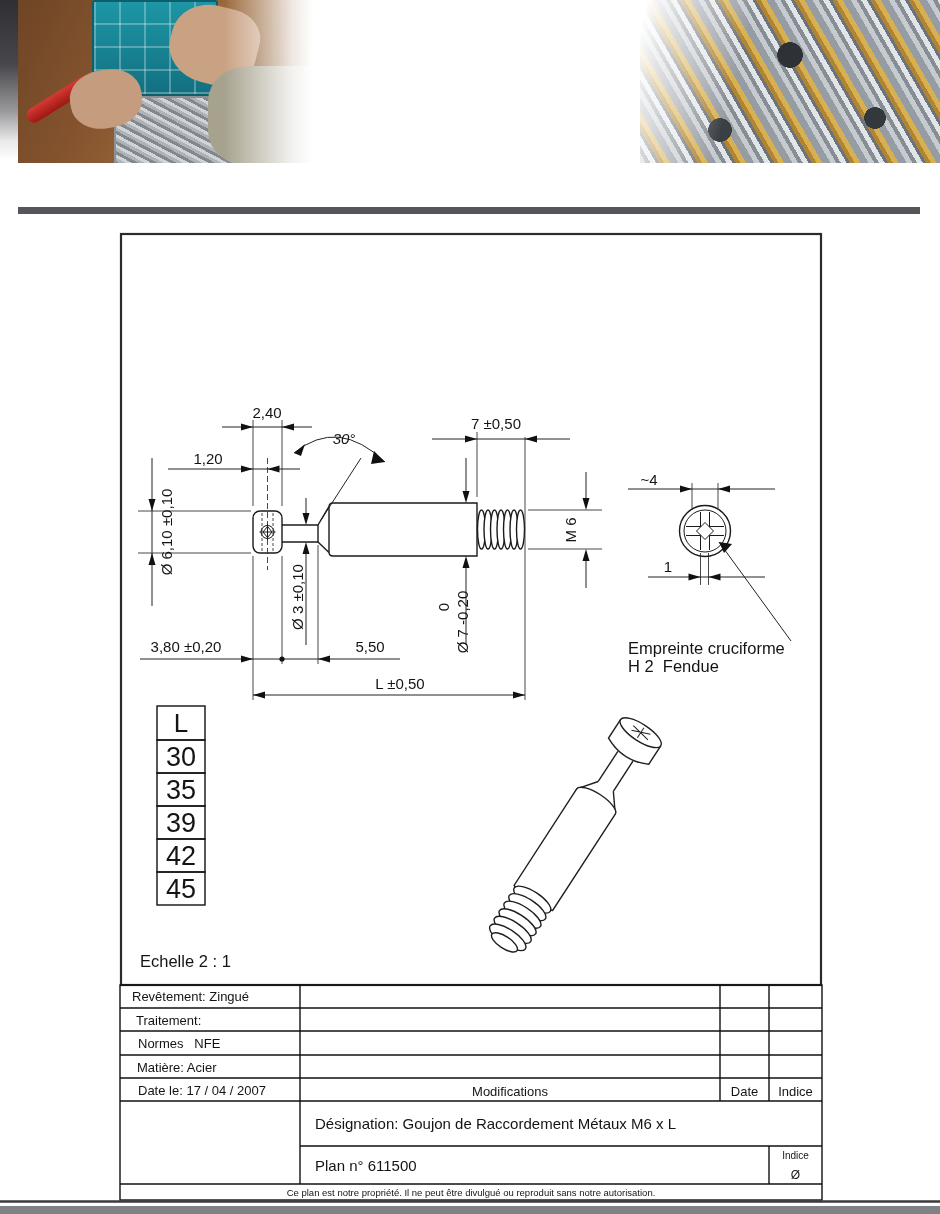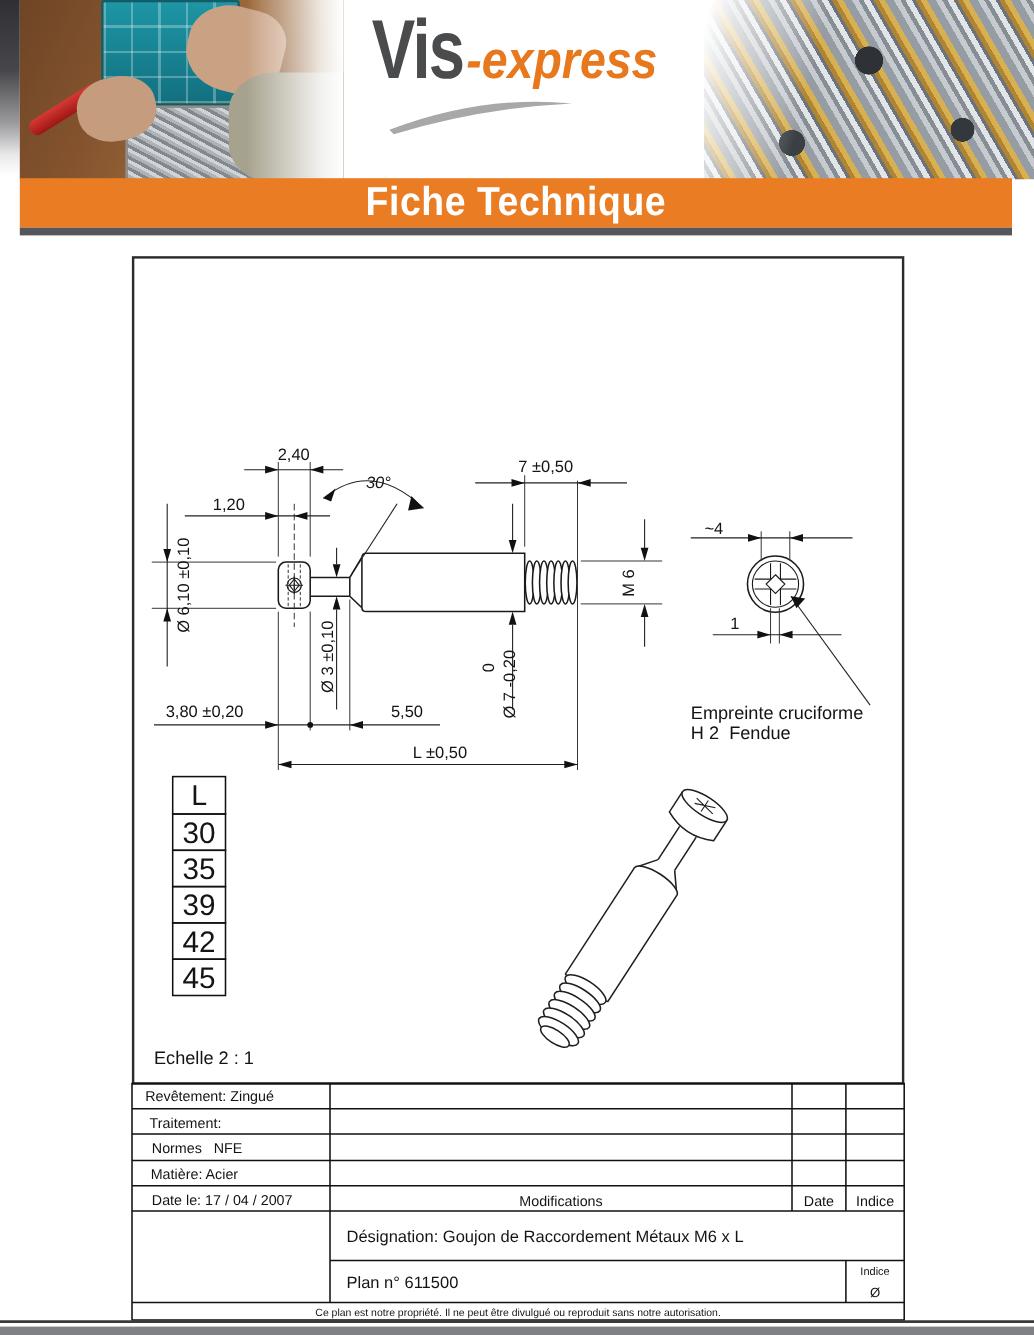--- a/index.html
+++ b/index.html
@@ -81,32 +81,21 @@
     <div class="hand1"></div>
     <div class="hand2"></div>
     <div class="sleeve"></div>
     <div class="fade"></div>
   </div>
 
   <div class="abs photo photo-right">
     <div class="fade"></div>
   </div>
 
-  <div class="abs logo">
-    <div class="logo-line">
-      <span class="logo-vis">Vis</span><span class="logo-express">-express</span>
-    </div>
-    <svg class="swoosh" width="180" height="42">
-      <path d="M4,36 Q88,4 170,12 Q88,16 8,40 Z" fill="#a8a8aa"></path>
-    </svg>
-  </div>
-
-  <div class="abs banner">
-    <div class="banner-text">Fiche Technique</div>
-  </div>
+
   <div class="abs gray-bar"></div>
 
   <svg class="abs" style="left:0;top:0" width="940" height="1214" viewBox="0 0 940 1214">
 
     <rect x="121" y="234" width="700" height="751" fill="#fff" stroke="#2b2b2d" stroke-width="2.2"></rect>
 
     <g>
 
       <line x1="282" y1="525" x2="318" y2="525" class="outline"></line>
       <line x1="282" y1="542" x2="318" y2="542" class="outline"></line>

